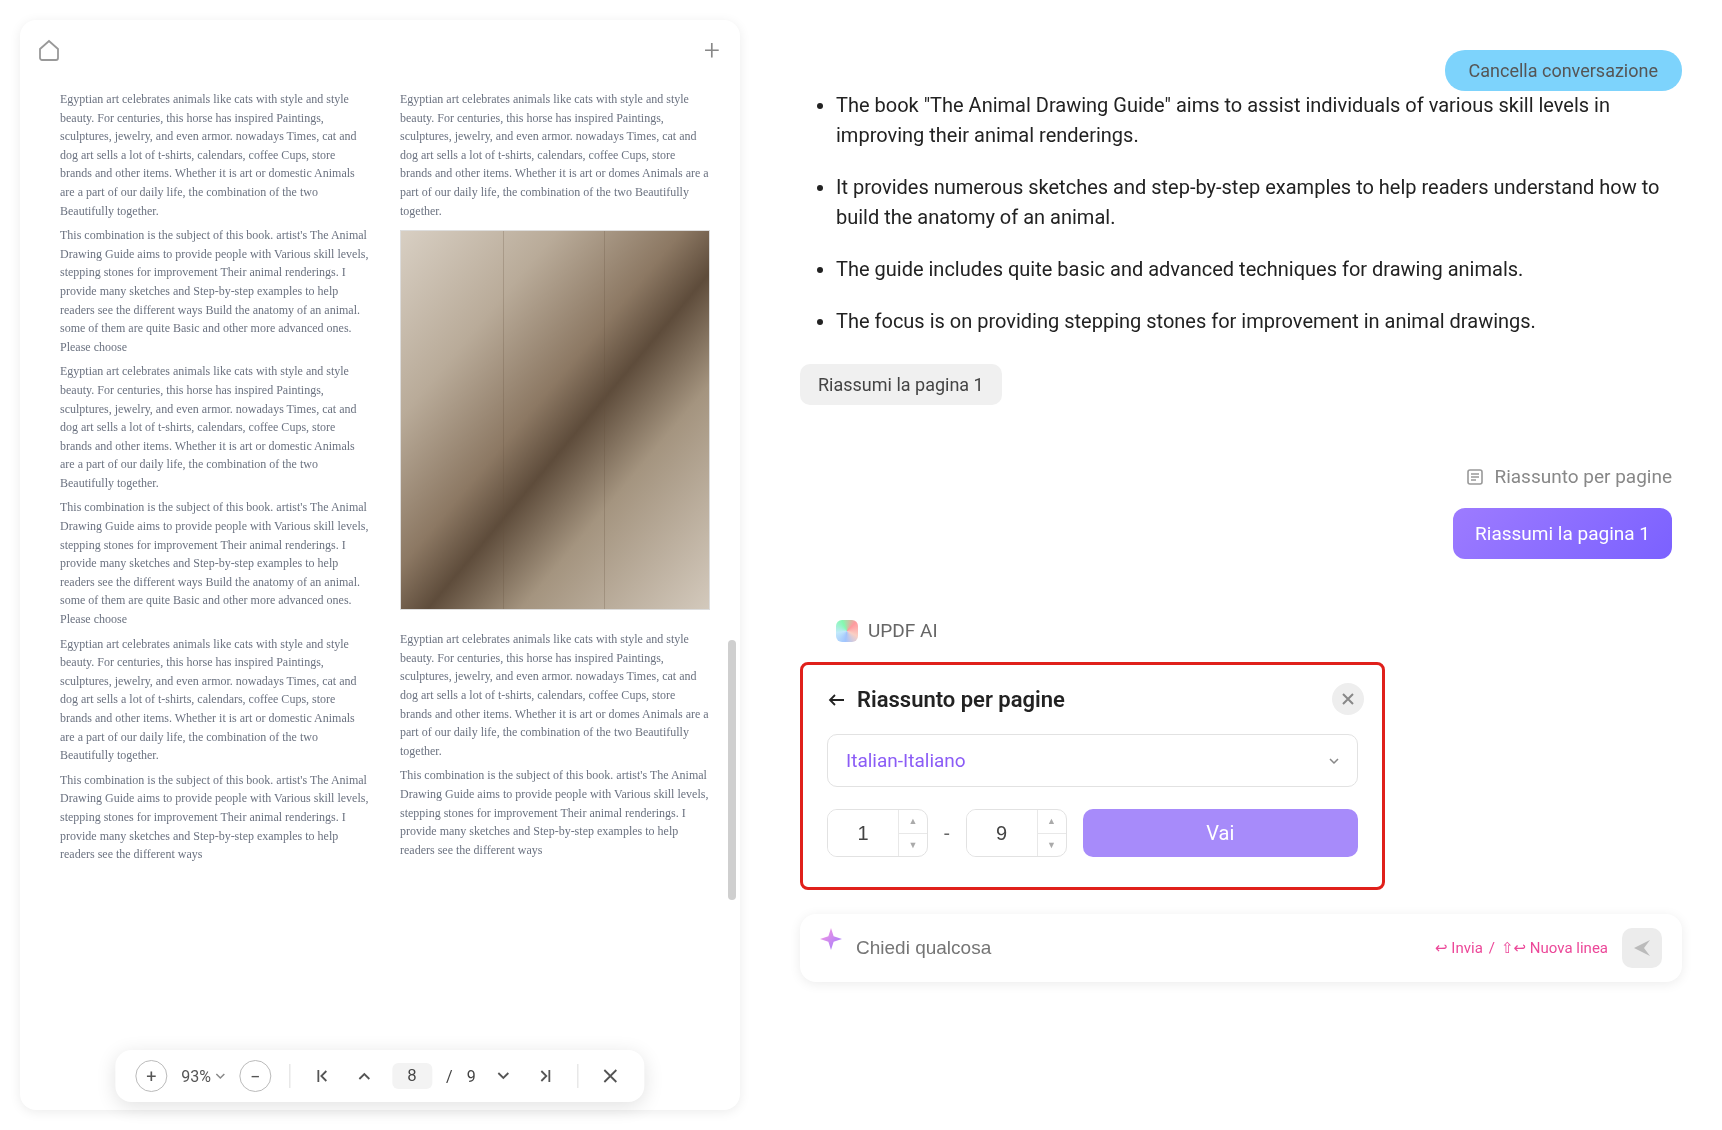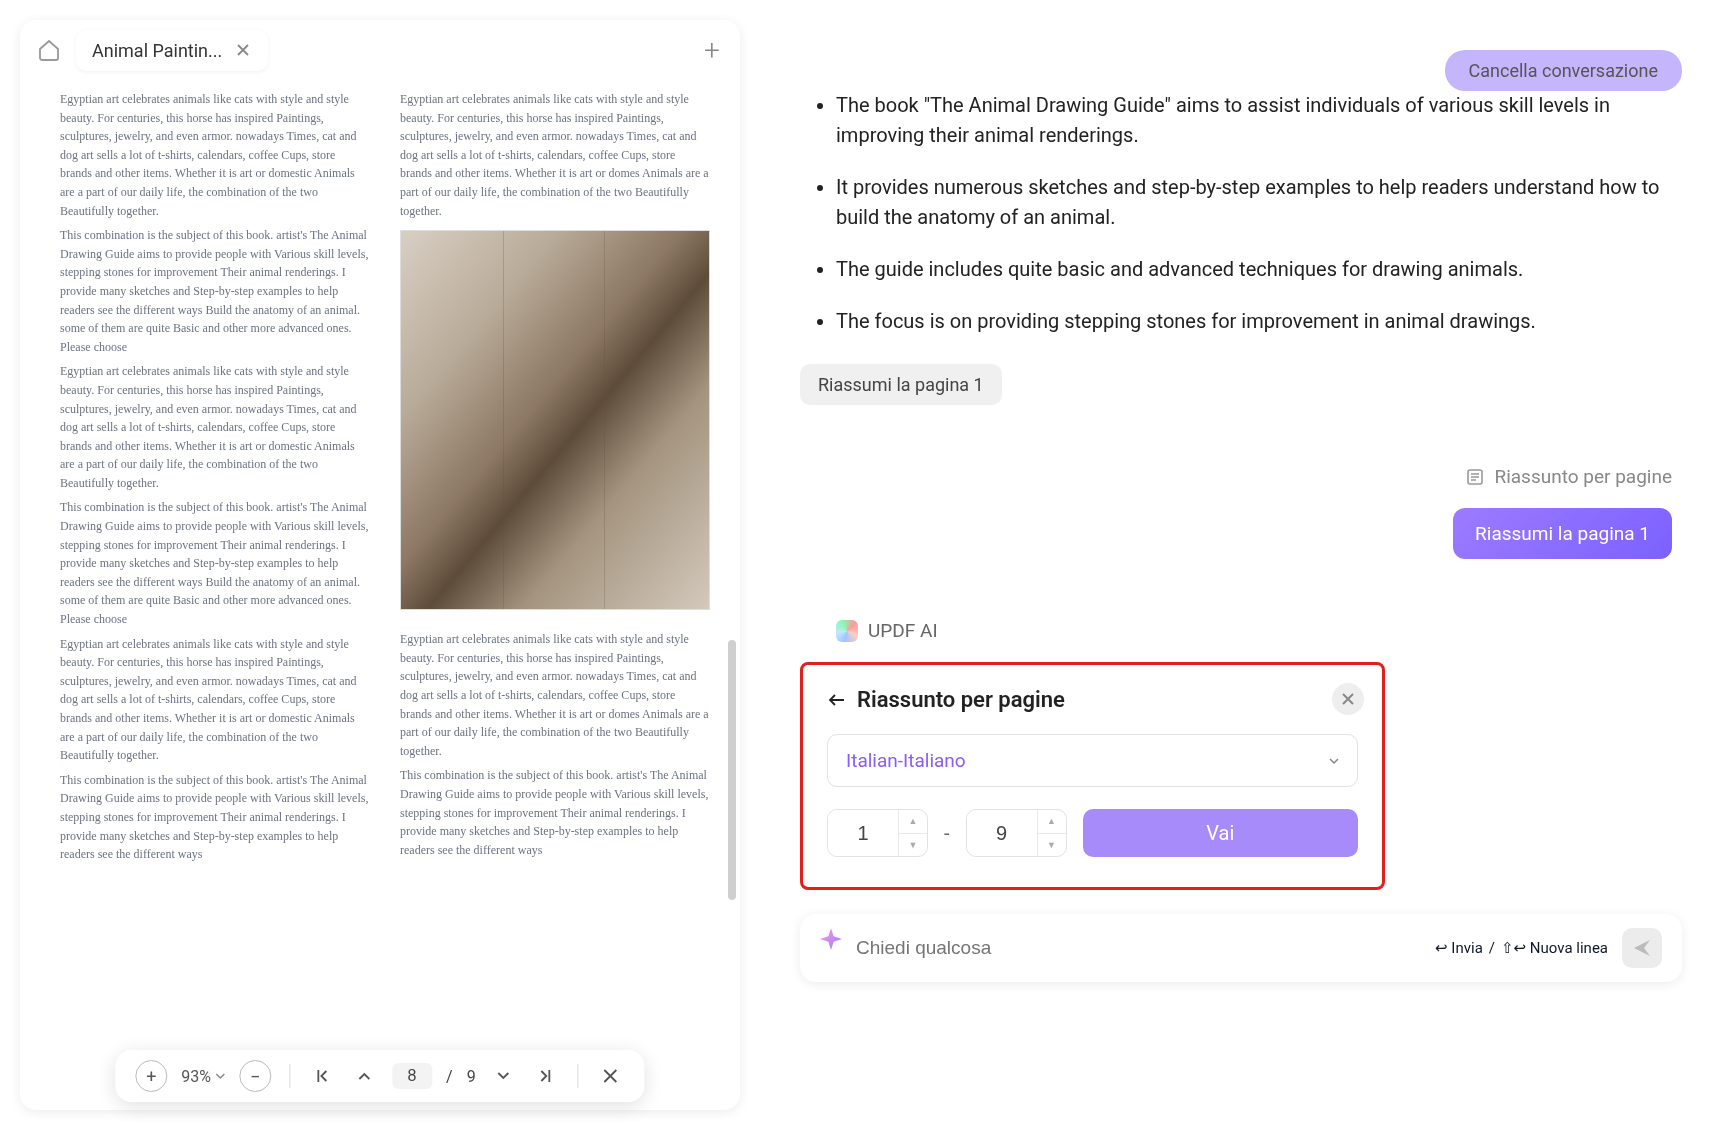--- a/index.html
+++ b/index.html
@@ -157,21 +157,21 @@
   flex: 1;
   display: flex;
   flex-direction: column;
   position: relative;
   padding-top: 20px;
 }
 .clear-btn {
   position: absolute;
   top: 30px;
   right: 20px;
-  background: #c4b5fd;
+  background: #7dd3fc;
   border-radius: 20px;
   padding: 10px 24px;
   font-size: 18px;
   color: #555;
 }
 .chat-body {
   flex: 1;
   overflow: hidden;
   padding: 50px 20px 0 30px;
 }
@@ -330,21 +330,21 @@
 }
 .chat-input {
   flex: 1;
   border: none;
   font-size: 19px;
   color: #888;
   outline: none;
 }
 .hints {
   font-size: 15px;
-  color: #0f172a;
+  color: #ec4899;
   display: flex;
   align-items: center;
   gap: 6px;
 }
 .send-btn {
   width: 40px; height: 40px;
   background: #ececec;
   border-radius: 10px;
   display: flex; align-items: center; justify-content: center;
   color: #fff;
@@ -353,28 +353,20 @@
 </style>
 </head>
 <body>
 
 <div class="left-panel">
   <div class="tab-bar">
     <div class="home-icon">
       <svg width="24" height="24" viewBox="0 0 24 24" fill="none" stroke="#999" stroke-width="1.8">
           <path d="M3 11l9-8 9 8v9a2 2 0 0 1-2 2H5a2 2 0 0 1-2-2z"></path>
         </svg>
-    </div>
-    <div class="tab">
-      <span>Animal Paintin...</span>
-      <span class="tab-close">
-        <svg width="14" height="14" viewBox="0 0 14 14" stroke="#888" stroke-width="1.8">
-            <path d="M2 2l10 10M12 2L2 12"></path>
-          </svg>
-      </span>
     </div>
     <div class="tab-add">+</div>
   </div>
 
   <div class="doc-view">
     <div class="doc-columns">
       <div class="doc-col">
         <div class="doc-para">Egyptian art celebrates animals like cats with style and style beauty. For centuries, this horse has inspired Paintings, sculptures, jewelry, and even armor. nowadays Times, cat and dog art sells a lot of t-shirts, calendars, coffee Cups, store brands and other items. Whether it is art or domestic Animals are a part of our daily life, the combination of the two Beautifully together.</div>
         <div class="doc-para">This combination is the subject of this book. artist's The Animal Drawing Guide aims to provide people with Various skill levels, stepping stones for improvement Their animal renderings. I provide many sketches and Step-by-step examples to help readers see the different ways Build the anatomy of an animal. some of them are quite Basic and other more advanced ones. Please choose</div>
         <div class="doc-para">Egyptian art celebrates animals like cats with style and style beauty. For centuries, this horse has inspired Paintings, sculptures, jewelry, and even armor. nowadays Times, cat and dog art sells a lot of t-shirts, calendars, coffee Cups, store brands and other items. Whether it is art or domestic Animals are a part of our daily life, the combination of the two Beautifully together.</div>

